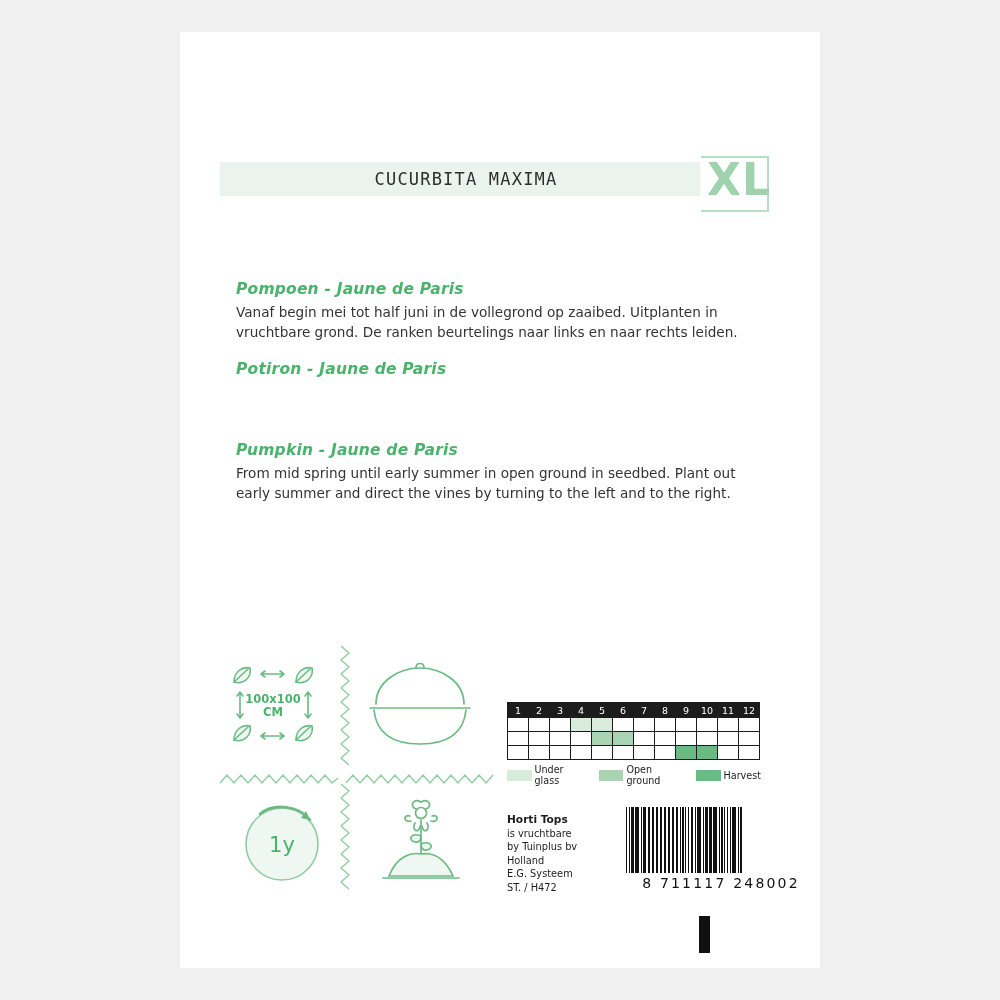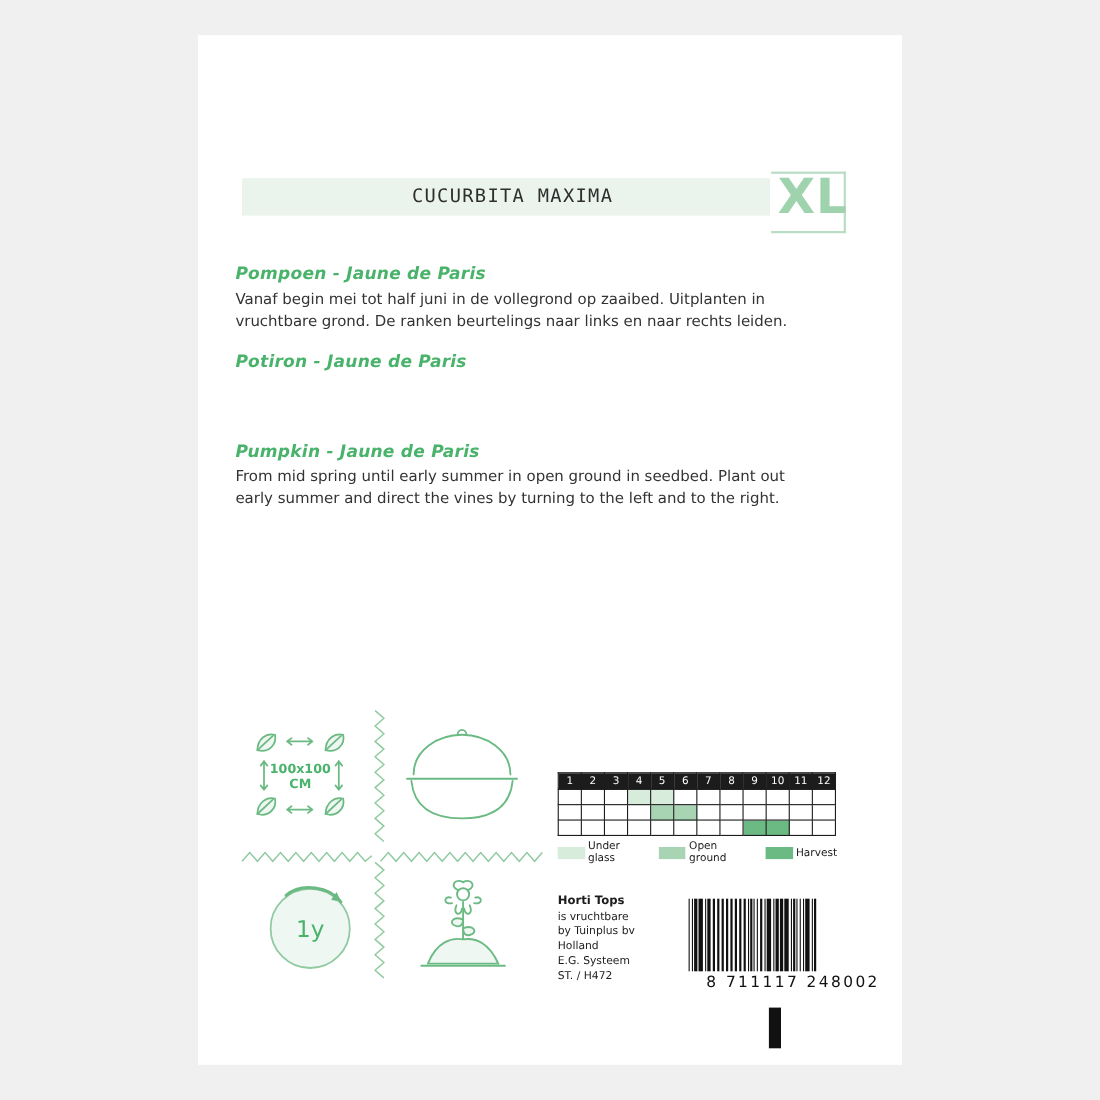--- a/index.html
+++ b/index.html
@@ -42,21 +42,21 @@
   }
   .xl-frame {
     position: absolute;
     left: 521px; top: 124px;
     width: 68px; height: 56px;
     border: 2px solid #b9ddc4;
     border-left: none;
   }
 
   
-  .lang-block { position: absolute; left: 34px; width: 530px; }
+  .lang-block { position: absolute; left: 56px; width: 530px; margin-top: 40px; }
   .lang-title {
     font-family: "DejaVu Sans", sans-serif;
     font-size: 15.5px;
     font-weight: bold;
     font-style: italic;
     color: #49b36b;
     margin: 0 0 5px 0;
     letter-spacing: 0.2px;
   }
   .lang-body {
@@ -115,21 +115,21 @@
     left: 287px; top: 160px;
     font-family: "DejaVu Sans", sans-serif;
     font-size: 9.8px;
     line-height: 1.38;
     color: #1c1c1c;
   }
   .brand b { font-size: 10.6px; }
 
   .barcode-box {
     position: absolute;
-    left: 406px; top: 165px;
+    left: 406px; top: 155px;
     width: 190px;
   }
   .bars { height: 66px; display: flex; align-items: flex-end; }
   .bars i { display: block; background: #111; height: 66px; }
   .bc-num {
     margin-top: 2px;
     font-family: "DejaVu Sans", sans-serif;
     font-size: 14px;
     letter-spacing: 2.2px;
     color: #111;

